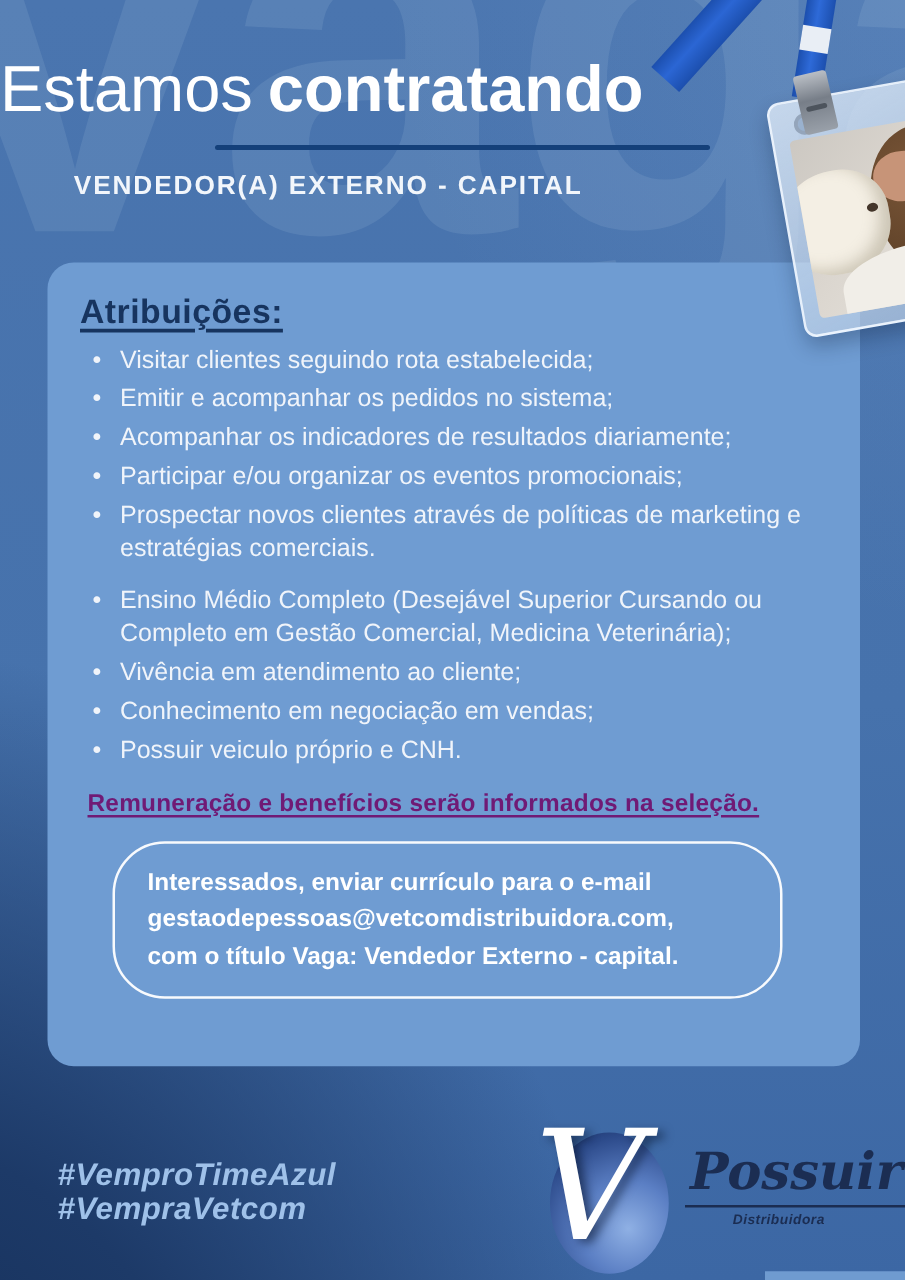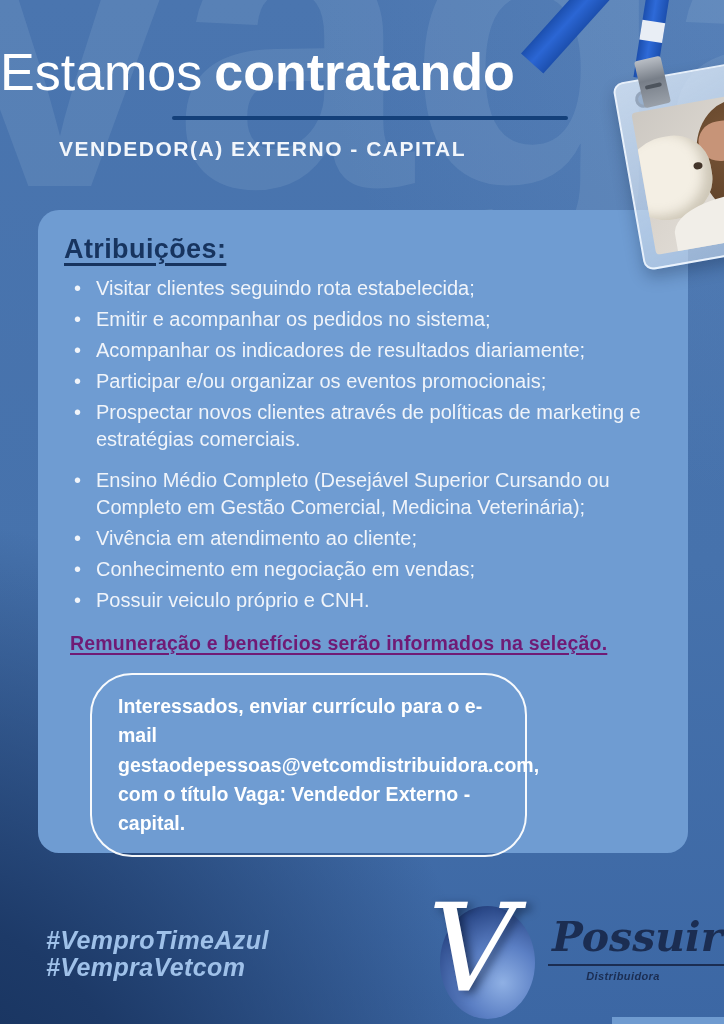--- a/index.html
+++ b/index.html
@@ -42,21 +42,21 @@
   .bullets li {
     position:relative; padding-left:24px; margin-bottom:4px;
     color:#f0f4fa; font-size:20px; line-height:1.35;
   }
   .bullets li::before { content:"•"; position:absolute; left:2px; top:0; color:#f0f4fa; }
   .note {
     margin:18px 0 0 6px; color:#701a75; font-size:19.5px; font-weight:700; letter-spacing:0.2px;
     text-decoration:underline; text-decoration-thickness:2px; text-underline-offset:3px;
   }
   .contact-box {
-    margin:18px 0 0 26px; width:437px; box-sizing:border-box;
+    margin:18px 0 0 26px; width:536px; box-sizing:border-box;
     border:2.5px solid rgba(255,255,255,0.95); border-radius:42px;
     padding:17px 26px; color:#ffffff; font-weight:700; font-size:19.5px; line-height:1.5;
   }
   
   .strap-corner {
     position:absolute; left:560px; top:-48px; width:30px; height:128px;
     background:linear-gradient(90deg,#1c4fae,#2b66d4 45%,#1c4fae);
     transform:rotate(42deg); z-index:4;
   }
   .strap-main {

